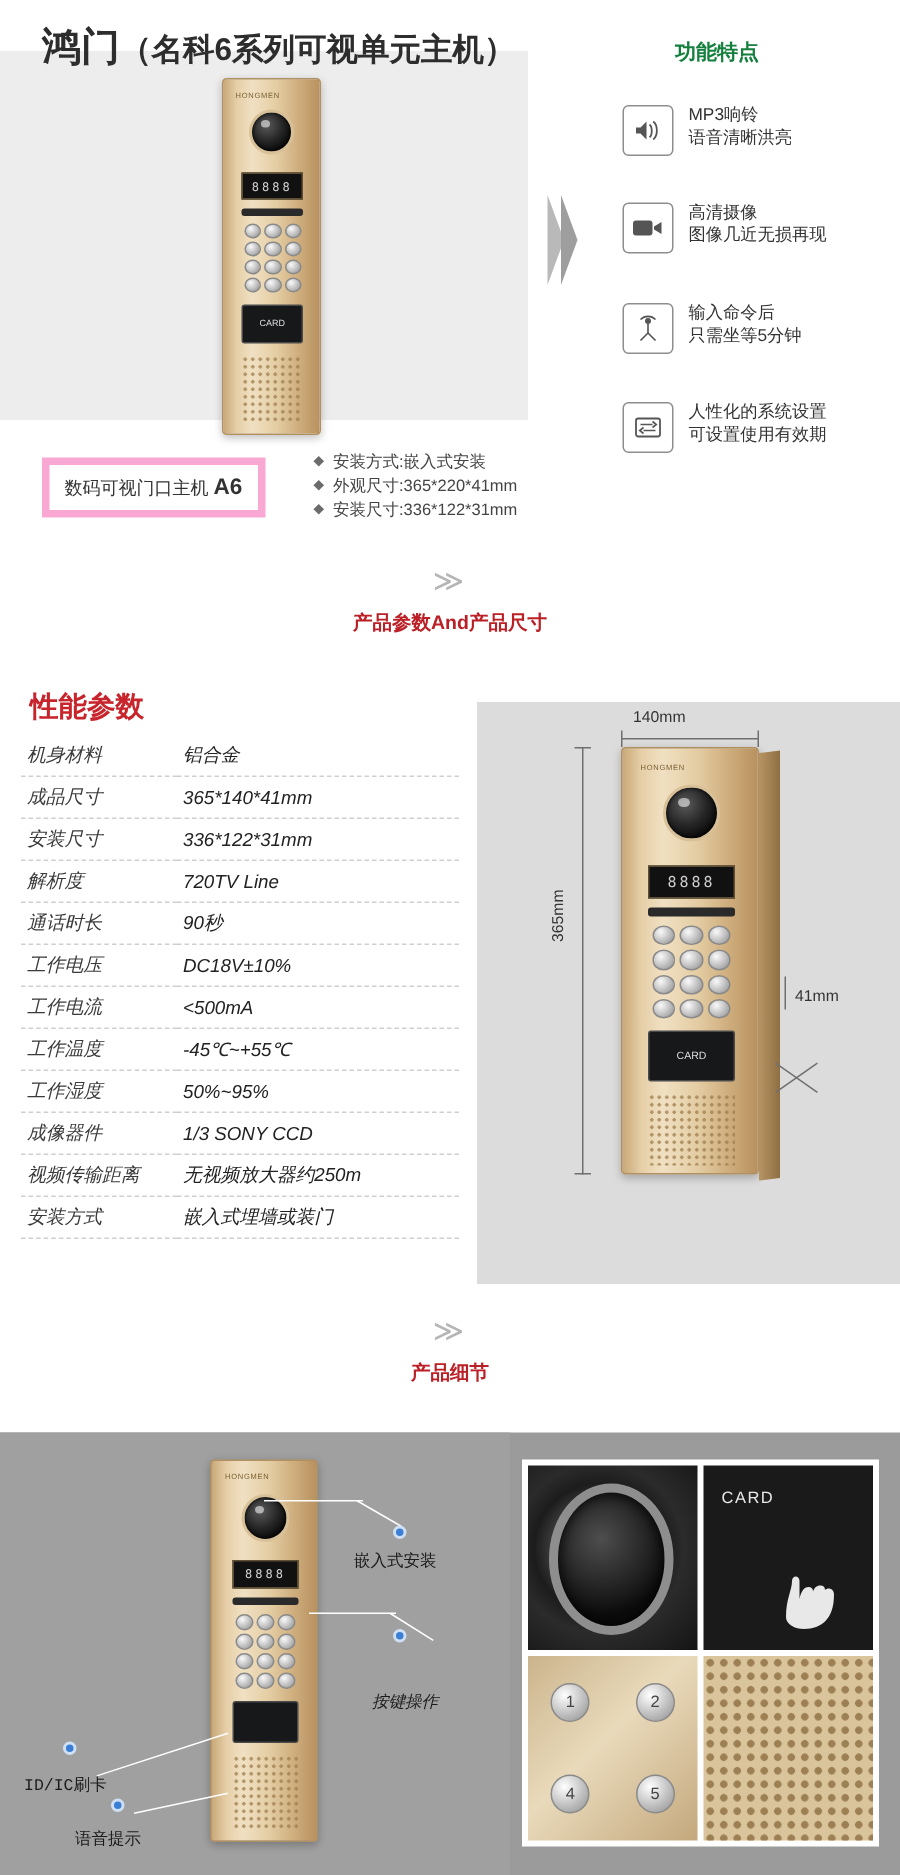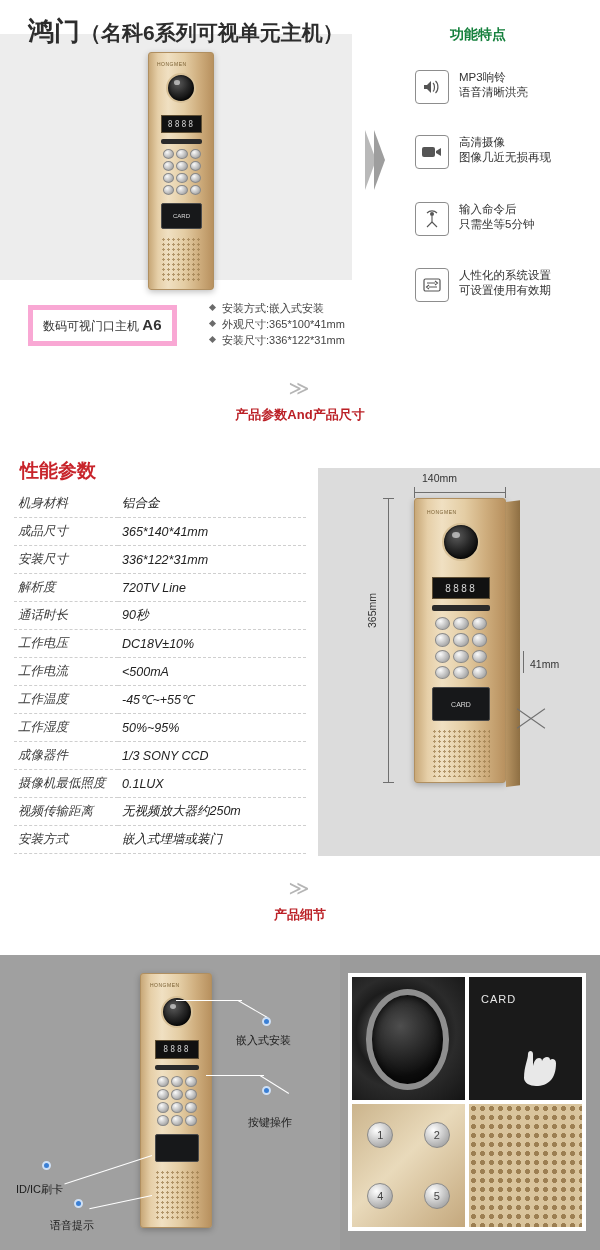--- a/index.html
+++ b/index.html
@@ -387,21 +387,21 @@
   </div>
 
   <div class="hero-label">
     <span>数码可视门口主机</span>
     <b>A6</b>
   </div>
 
   <div class="hero-specs">
     <ul>
       <li>安装方式:嵌入式安装</li>
-      <li>外观尺寸:365*100*41mm</li>
+      <li>外观尺寸:365*220*41mm</li>
       <li>安装尺寸:336*122*31mm</li>
     </ul>
   </div>
 
   <div class="big-arrow">
     <span class="a1"></span>
       <span class="a2"></span>
   </div>
 
   <div class="features-title">功能特点</div>
@@ -507,24 +507,20 @@
         </tr>
       <tr>
           <td class="k">工作湿度</td>
           <td class="v">50%~95%</td>
         </tr>
       <tr>
           <td class="k">成像器件</td>
           <td class="v">1/3 SONY CCD</td>
         </tr>
       <tr>
-          <td class="k">摄像机最低照度</td>
-          <td class="v">0.1LUX</td>
-        </tr>
-      <tr>
           <td class="k">视频传输距离</td>
           <td class="v">无视频放大器约250m</td>
         </tr>
       <tr>
           <td class="k">安装方式</td>
           <td class="v">嵌入式埋墙或装门</td>
         </tr>
     </tbody>
   </table>
 
@@ -611,25 +607,25 @@
   </div>
 
   <div class="lead" style="left:176px; top:45px; width:66px;"></div>
   <div class="lead" style="left:238px; top:45px; width:34px; transform:rotate(30deg); transform-origin:left center;"></div>
   <div class="dot" style="left:262px; top:62px;"></div>
   <div class="callout" style="left:236px; top:78px;">嵌入式安装</div>
 
   <div class="lead" style="left:206px; top:120px; width:58px;"></div>
   <div class="lead" style="left:260px; top:120px; width:34px; transform:rotate(32deg); transform-origin:left center;"></div>
   <div class="dot" style="left:262px; top:131px;"></div>
-  <div class="callout" style="left:248px; top:160px;">按键操作</div>
+  <div class="callout" style="left:248px; top:172px;font-style:italic;">按键操作</div>
 
   <div class="lead" style="left:60px; top:200px; width:92px; transform:rotate(-18deg); transform-origin:right center;"></div>
   <div class="dot" style="left:42px; top:206px;"></div>
-  <div class="callout" style="left:16px; top:227px;">ID/IC刷卡</div>
+  <div class="callout" style="left:16px; top:227px;font-family:Liberation Mono, monospace;">ID/IC刷卡</div>
 
   <div class="lead" style="left:88px; top:240px; width:64px; transform:rotate(-12deg); transform-origin:right center;"></div>
   <div class="dot" style="left:74px; top:244px;"></div>
   <div class="callout" style="left:50px; top:263px;">语音提示</div>
 
   <div class="photo-grid">
     <div class="photo ph-cam">
       <div class="ring"></div>
     </div>
     <div class="photo ph-card">

